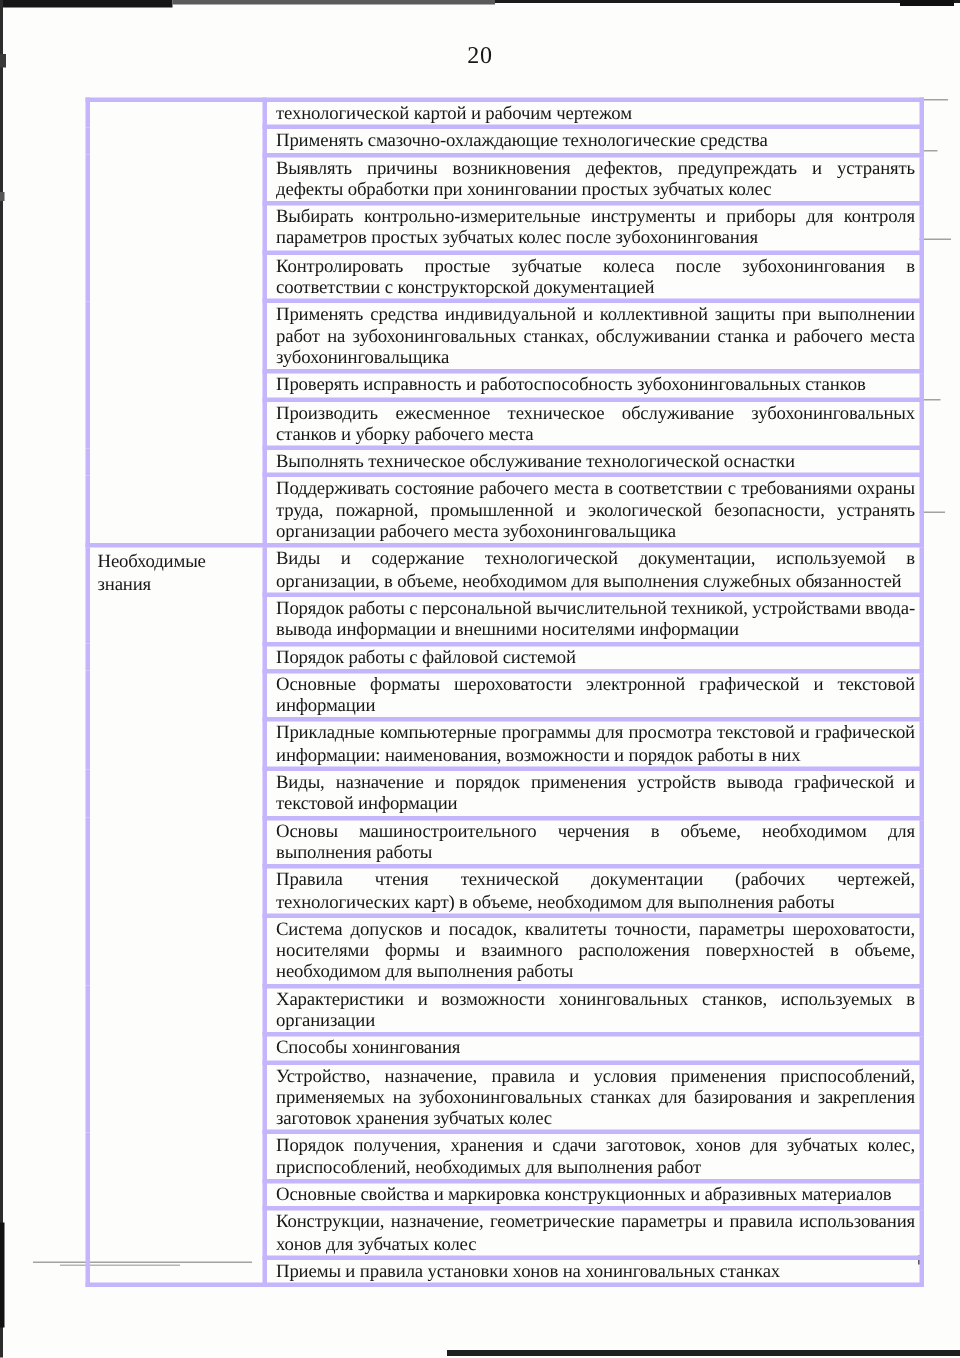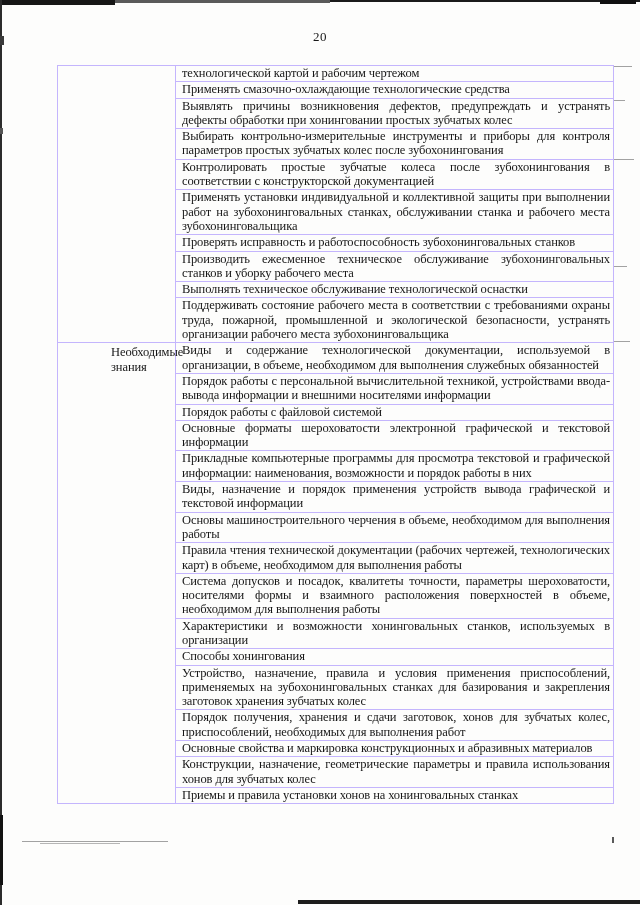--- a/index.html
+++ b/index.html
@@ -6,34 +6,34 @@
   body {
     width: 640px; height: 905px;
     position: relative;
     background: #fdfdfc;
     overflow: hidden;
     font-family: "Liberation Serif", "DejaVu Serif", serif;
     color: #171717;
   }
   .pagenum {
     position: absolute; top: 29px; left: 0; right: 0;
-    text-align: center; font-size: 13px; letter-spacing: 0.5px;
+    text-align: center; font-size: 16px; letter-spacing: 0.5px;
   }
   table.req {
     position: absolute; left: 57px; top: 65px; width: 556px;
     border-collapse: collapse; table-layout: fixed;
   }
   table.req td {
-    border: 1px solid #c4b5fd;
+    border: 3px solid #c4b5fd;
     vertical-align: top;
     font-size: 12.5px; line-height: 14.3px; letter-spacing: -0.1px;
   }
   td.cell { padding: 0 3px 1px 6px; text-align: justify; }
   td.label-cell { border-left: 1px solid #979797; padding: 2px 4px 1px 5px; }
-  td.label-cell .label { max-width: 92px; margin-left: 48px; }
+  td.label-cell .label { max-width: 92px; }
   
   .art { position: absolute; pointer-events: none; }
   .top-a { left: 0; top: 0; width: 115px; height: 5px; background: #161616; }
   .top-b { left: 115px; top: 0; width: 215px; height: 3px; background: #5a5a5a; }
   .top-c { left: 330px; top: 0; width: 310px; height: 2px; background: #1b1b1b; }
   .top-d { left: 600px; top: 0; width: 36px; height: 4px; background: #101010; }
   .left-line { left: 0; top: 0; width: 2px; height: 905px; background: #2c2c2c; }
   .left-blob { left: 0; top: 815px; width: 3px; height: 70px; background: #121212; }
   .left-tick1 { left: 0; top: 36px; width: 4px; height: 9px; background: #3a3a3a; }
   .left-tick2 { left: 0; top: 128px; width: 3px; height: 6px; background: #555; }
@@ -89,21 +89,21 @@
       <tr>
         <td class="cell">Выявлять причины возникновения дефектов, предупреждать и устранять дефекты обработки при хонинговании простых зубчатых колес</td>
       </tr>
       <tr>
         <td class="cell">Выбирать контрольно-измерительные инструменты и приборы для контроля параметров простых зубчатых колес после зубохонингования</td>
       </tr>
       <tr>
         <td class="cell">Контролировать простые зубчатые колеса после зубохонингования в соответствии с конструкторской документацией</td>
       </tr>
       <tr>
-        <td class="cell">Применять установки индивидуальной и коллективной защиты при выполнении работ на зубохонинговальных станках, обслуживании станка и рабочего места зубохонинговальщика</td>
+        <td class="cell">Применять средства индивидуальной и коллективной защиты при выполнении работ на зубохонинговальных станках, обслуживании станка и рабочего места зубохонинговальщика</td>
       </tr>
       <tr>
         <td class="cell">Проверять исправность и работоспособность зубохонинговальных станков</td>
       </tr>
       <tr>
         <td class="cell">Производить ежесменное техническое обслуживание зубохонинговальных станков и уборку рабочего места</td>
       </tr>
       <tr>
         <td class="cell">Выполнять техническое обслуживание технологической оснастки</td>
       </tr>

